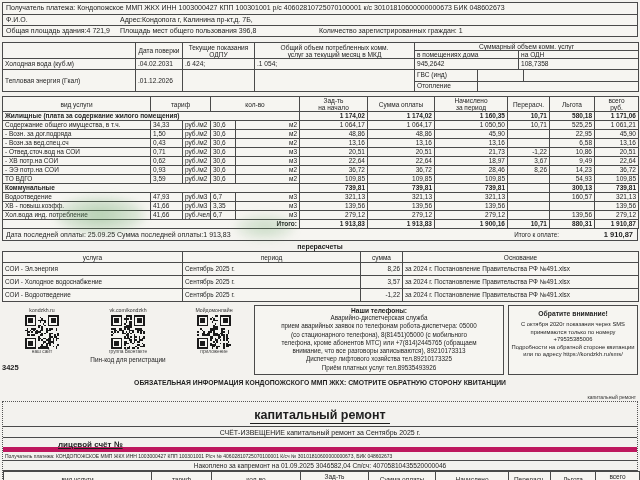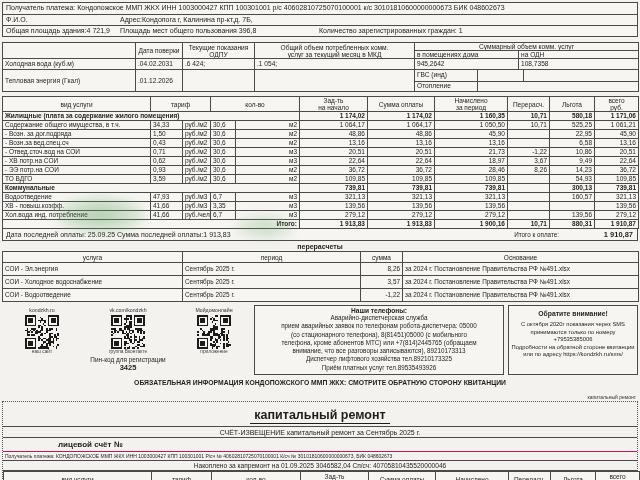--- a/index.html
+++ b/index.html
@@ -46,35 +46,35 @@
   .recalc td { height:13px; font-size:6.4px; }
   
   .info { display:flex; margin:3px 2px 0 2px; height:70px; }
   .qrzone { width:252px; position:relative; padding-top:2px; }
   .qrrow { display:flex; justify-content:space-between; padding:0 8px; }
   .qrcol { width:64px; text-align:center; }
   .qrtop { font-size:5.2px; height:7px; overflow:hidden; color:#333; }
   .qrbox { width:34px; height:34px; margin:1px auto 0 auto; }
   .qrcap { font-size:4.8px; color:#444; }
   .pin { text-align:center; font-size:6.4px; margin-top:2px; }
-  .pinval { text-align:center; font-size:7.5px; font-weight:bold; }
+  .pinval { font-size:7.5px; font-weight:bold; }
   .phones { width:250px; border:1px solid #4a4a4a; background:#f6f5f1; padding:1px 2px; text-align:center; }
   .phones .t { font-size:6.6px; font-weight:bold; }
   .phones .l { font-size:6.3px; line-height:8.3px; white-space:nowrap; }
   .attn { width:130px; border:1px solid #4a4a4a; background:#f6f5f1; margin-left:4px; padding:2px 2px; text-align:center; }
   .attn .t { font-size:6.8px; font-weight:bold; margin:2px 0 4px 0; }
   .attn .l { font-size:5.8px; line-height:7.5px; white-space:nowrap; }
   .mandatory { text-align:center; font-size:6.8px; font-weight:bold; margin-top:4px; }
   
   .corner { text-align:right; font-size:5px; color:#333; margin:8px 4px 0 0; }
   .capital { margin:1px 2px 0 2px; border-top:1px dotted #555; border-left:1px dotted #555; border-right:1px dotted #555; position:relative; background:#f3f2ee; height:100px; }
   .cap-title-wrap { text-align:center; margin-top:3px; }
   .cap-title { display:inline-block; font-size:12.5px; font-weight:bold; border-bottom:1.6px solid #1e1e1e; padding:0 4px 1px 4px; }
   .cap-invoice { border-top:1px solid #4a4a4a; border-bottom:1px solid #4a4a4a; text-align:center; font-size:7px; line-height:11px; height:12px; margin-top:2px; }
-  .cap-account { border-bottom:1px solid #be185d; font-size:8px; font-weight:bold; line-height:13px; height:14px; padding-left:55px; }
+  .cap-account { border-bottom:5px solid #be185d; font-size:8px; font-weight:bold; line-height:13px; height:14px; padding-left:55px;text-decoration:underline; }
   .cap-payee { font-size:5px; line-height:9px; height:9px; white-space:nowrap; overflow:hidden; padding-left:2px; border-bottom:1px solid #4a4a4a; }
   .cap-accum { text-align:center; font-size:6.6px; line-height:9px; height:10px; border-bottom:1px solid #4a4a4a; }
   .capital table { width:100%; margin:0; }
   .capital th { height:16px; }
   
   .stamp { position:absolute; border-radius:50%; filter:blur(4px); pointer-events:none; }
   .stamp1 { left:55px; top:196px; width:90px; height:38px; background:radial-gradient(ellipse, rgba(96,160,96,.45), rgba(96,160,96,0)); }
   .stamp2 { left:235px; top:214px; width:60px; height:26px; background:radial-gradient(ellipse, rgba(96,160,96,.3), rgba(96,160,96,0)); }
 </style>
 </head>

